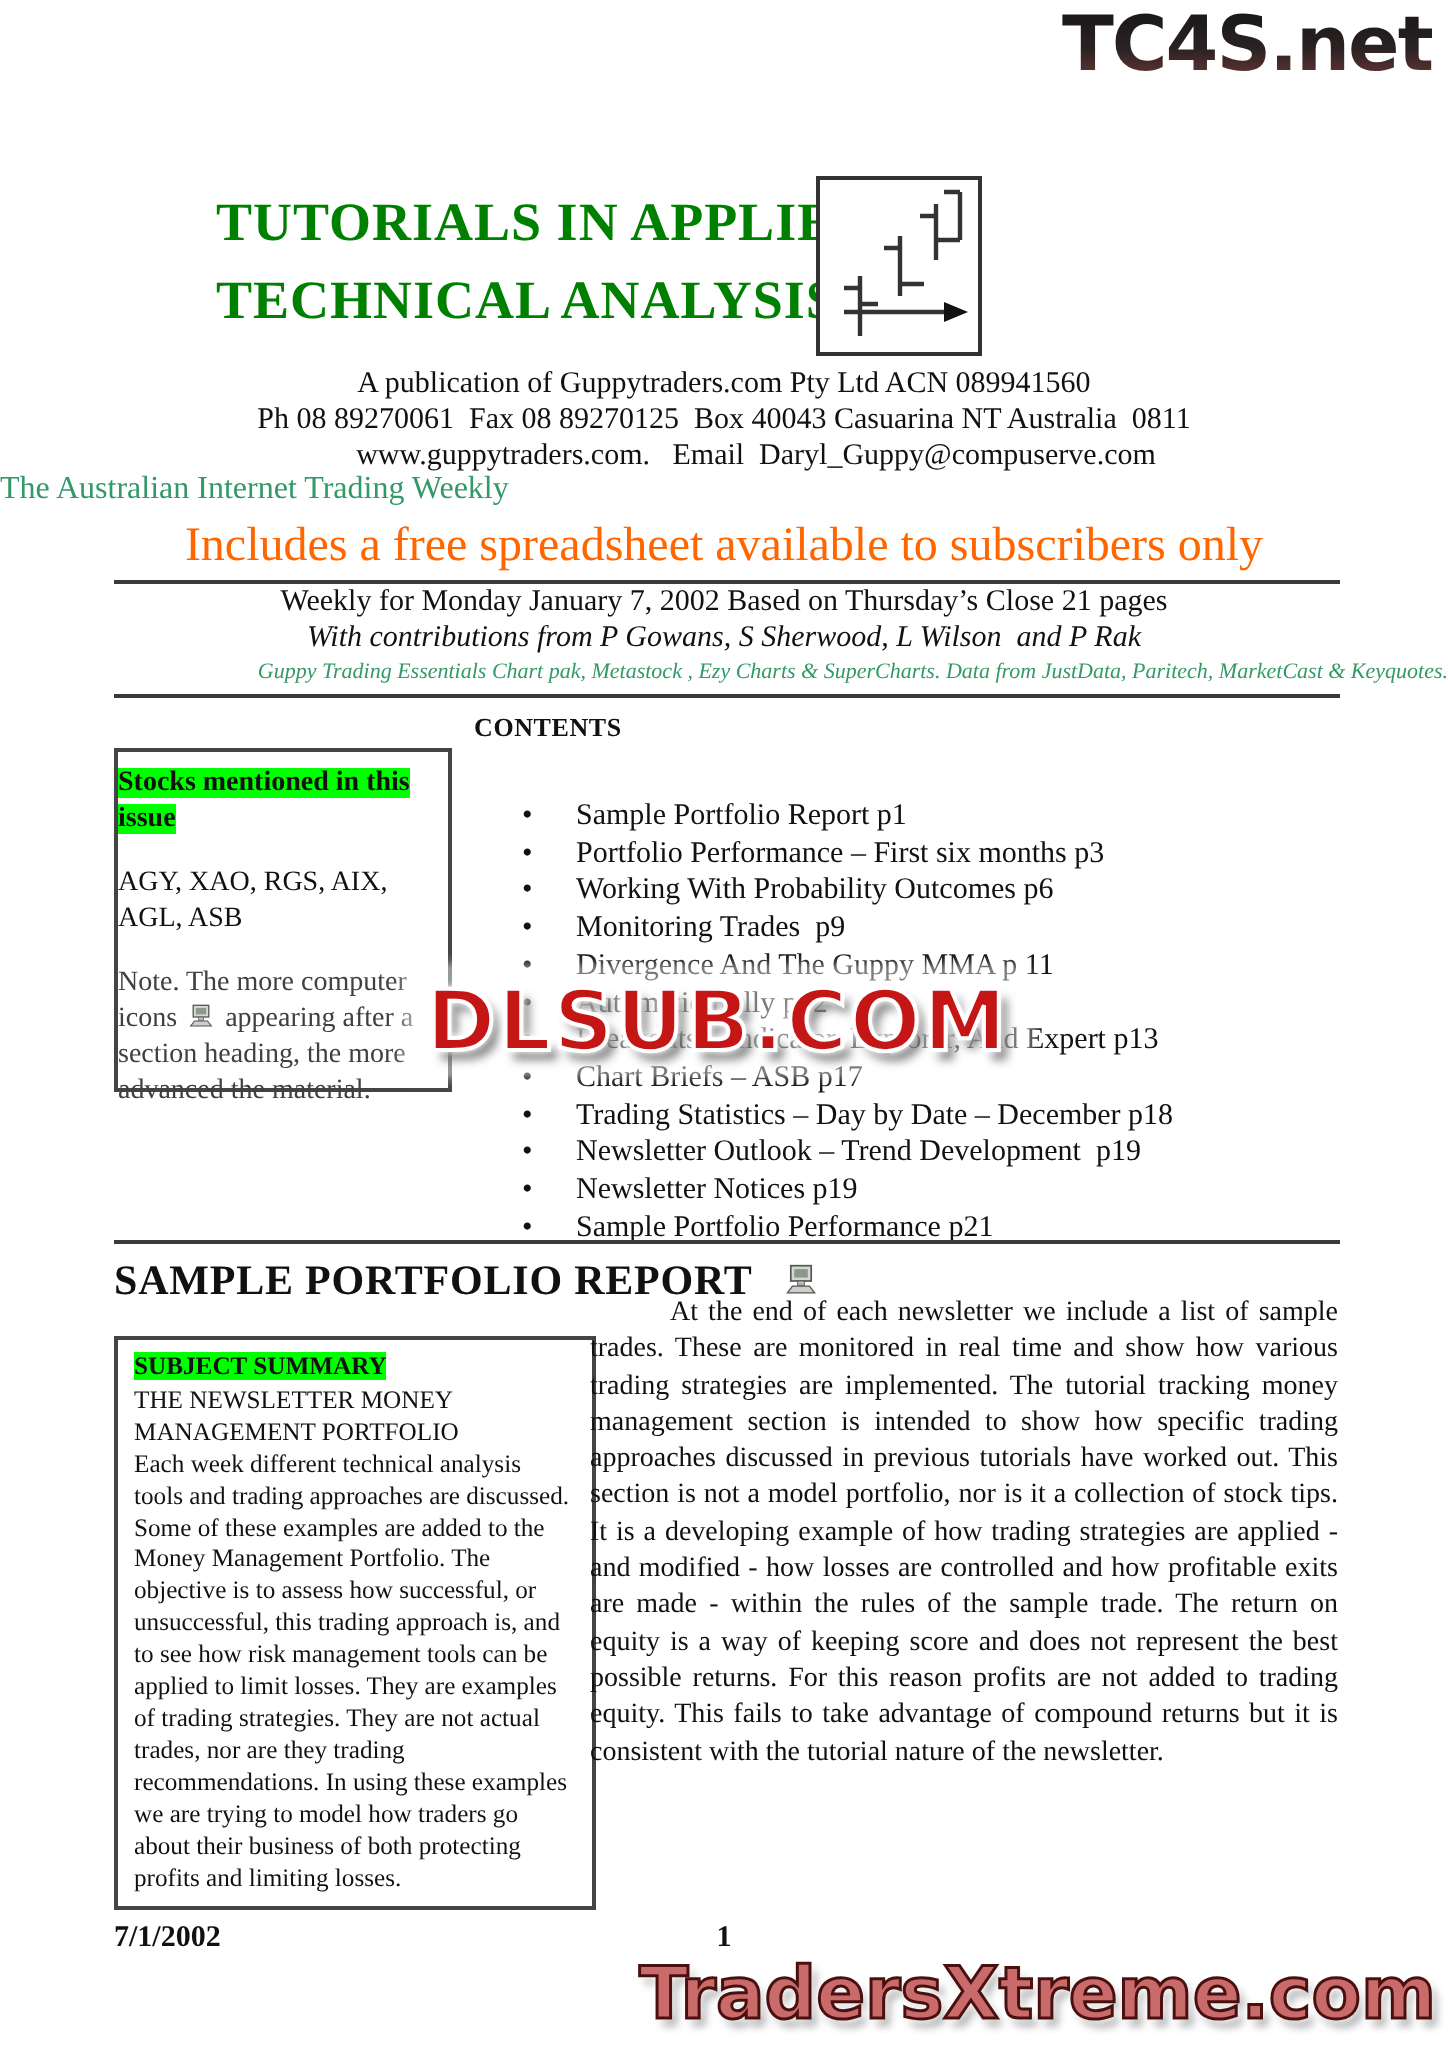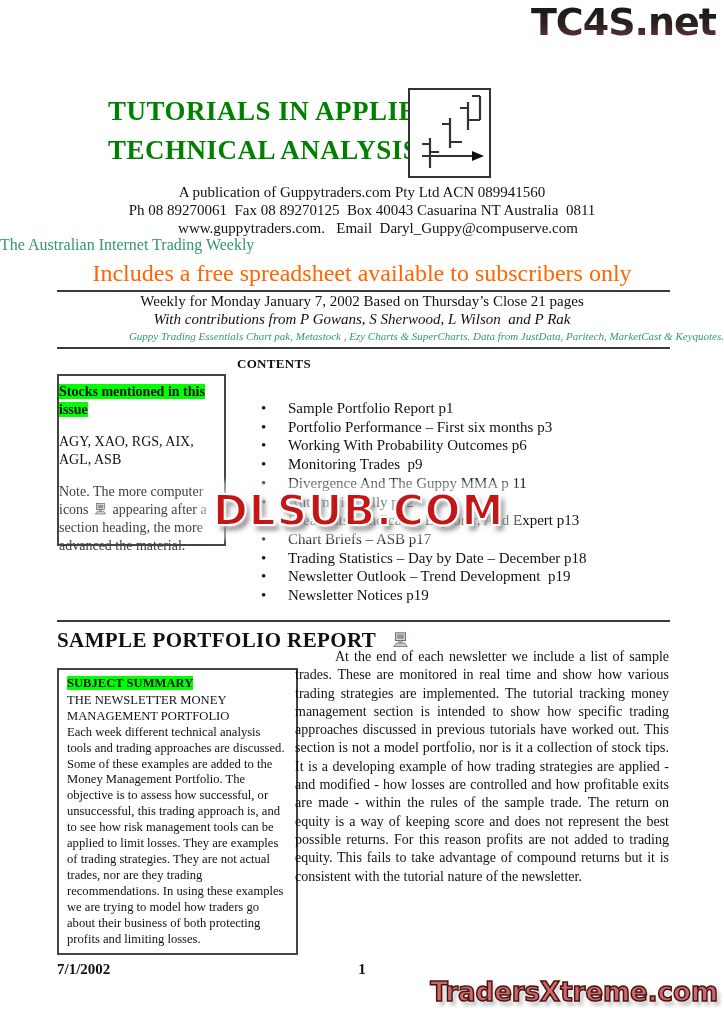--- a/index.html
+++ b/index.html
@@ -86,21 +86,21 @@
 
   .article-body { position:absolute; left:295px; top:648px; width:374px;
     font-size:14px; line-height:18.3px; text-align:justify; }
   .article-body p { text-indent:40px; }
 
   
   .footer-date { position:absolute; left:57px; top:961px; font-size:15px; font-weight:bold; }
   .footer-page { position:absolute; left:0; right:0; top:961px; text-align:center; font-size:15px; font-weight:bold; }
   .tx-logo {
     position:absolute; right:6px; top:977px;
-    font-family:"DejaVu Sans", sans-serif; font-weight:800; font-size:26px;
+    font-family:"DejaVu Sans", sans-serif; font-weight:800; font-size:36px;
     color:#c96b6b; -webkit-text-stroke:1.5px #4a1010;
     text-shadow:0 0 4px #fff, 0 0 6px #fff, 3px 4px 4px rgba(0,0,0,0.35);
     text-align:right;
   }
 </style>
 </head>
 <body>
 
 <div id="page">
 
@@ -158,20 +158,21 @@
       <li><span>Working With Probability Outcomes p6</span></li>
       <li><span>Monitoring Trades  p9</span></li>
       <li><span>Divergence And The Guppy MMA p 11</span></li>
       <li><span>Automatic Rally p12</span></li>
       <li><span>Breakouts – Indicator, Explorer, And Expert p13</span></li>
       <li class="gap"><span></span></li>
       <li><span>Chart Briefs – ASB p17</span></li>
       <li><span>Trading Statistics – Day by Date – December p18</span></li>
       <li><span>Newsletter Outlook – Trend Development  p19</span></li>
       <li><span>Newsletter Notices p19</span></li>
+      <li><span>Sample Portfolio Performance p21</span></li>
     </ul>
 
   <div class="dlsub">DLSUB.COM</div>
 
   <hr class="rule r3">
 
   <div class="article-head">
     <span>SAMPLE PORTFOLIO REPORT</span>
     <svg width="17" height="17" viewBox="0 0 20 20">
       <rect x="4" y="1" width="12" height="9" fill="#d8d8d2" stroke="#555"></rect>

